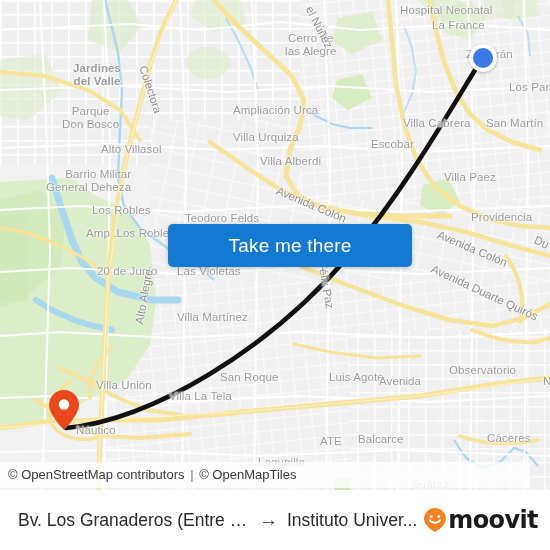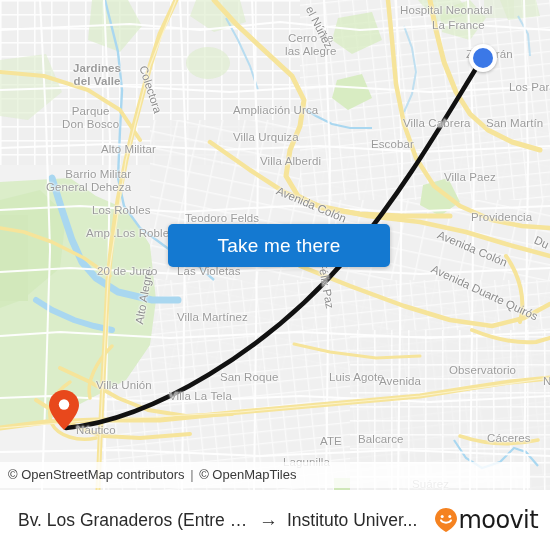--- a/index.html
+++ b/index.html
@@ -68,21 +68,21 @@
     left: 4px; top: 4px;
     width: 20px; height: 20px;
     border-radius: 50%;
     background: #3b78e7;
   }
 
   
   #take-me-there {
     position: absolute;
     left: 168px; top: 224px;
-    width: 222px; height: 43px;
+    width: 244px; height: 43px;
     background: #1479d1;
     color: #ffffff;
     border: none;
     border-radius: 5px;
     font-size: 19px;
     font-family: "Liberation Sans", sans-serif;
     letter-spacing: 0.2px;
     cursor: pointer;
     box-shadow: 0 1px 4px rgba(0,0,0,.22);
     line-height: 43px;
@@ -141,21 +141,21 @@
   }
   #moovit-logo {
     display: flex;
     align-items: center;
     flex: 0 0 auto;
     margin-left: auto;
     padding-left: 6px;
   }
   #moovit-logo .wordmark {
     font-size: 24px;
-    font-weight: normal;
+    font-weight: bold;
     color: #1a1a1a;
     letter-spacing: -0.6px;
     font-family: "DejaVu Sans", sans-serif;
   }
 </style>
 </head>
 <body>
 
 <div id="app">
 
@@ -273,33 +273,33 @@
       </g>
 
       <path id="route-path" d="M66,428 C150,420 268,352 352,252 C404,190 444,120 480,62" fill="none" stroke="#111111" stroke-width="4.6" stroke-linecap="round"></path>
     </svg>
 
     <div id="labels-layer">
         <div class="map-label" style="left: 73px; top: 62px; text-align: center; font-weight: bold;">Jardines
 del Valle</div>
         <div class="map-label" style="left: 62px; top: 105px; text-align: center;">Parque
 Don Bosco</div>
-        <div class="map-label" style="left: 101px; top: 143px; text-align: center;">Alto Militar</div>
+        <div class="map-label" style="left: 101px; top: 143px; text-align: center;">Alto Villasol</div>
         <div class="map-label" style="left: 46px; top: 168px; text-align: right;">Barrio Militar
 General Deheza</div>
         <div class="map-label" style="left: 92px; top: 204px; text-align: center;">Los Robles</div>
         <div class="map-label" style="left: 86px; top: 227px; text-align: center;">Amp .Los Robles</div>
         <div class="map-label" style="left: 97px; top: 265px; text-align: center;">20 de Junio</div>
         <div class="map-label" style="left: 177px; top: 265px; text-align: center;">Las Violetas</div>
         <div class="map-label" style="left: 177px; top: 311px; text-align: center;">Villa Martínez</div>
         <div class="map-label" style="left: 96px; top: 379px; text-align: center;">Villa Unión</div>
         <div class="map-label" style="left: 169px; top: 390px; text-align: center;">Villa La Tela</div>
         <div class="map-label" style="left: 220px; top: 371px; text-align: center;">San Roque</div>
         <div class="map-label" style="left: 76px; top: 424px; text-align: center;">Náutico</div>
-        <div class="map-label" style="left: 258px; top: 456px; text-align: center; margin-left: 25px;">Lagunilla</div>
+        <div class="map-label" style="left: 258px; top: 456px; text-align: center;">Lagunilla</div>
         <div class="map-label" style="left: 320px; top: 435px; text-align: center;">ATE</div>
         <div class="map-label" style="left: 358px; top: 433px; text-align: center;">Balcarce</div>
         <div class="map-label" style="left: 329px; top: 371px; text-align: center;">Luis Agote</div>
         <div class="map-label" style="left: 379px; top: 375px; text-align: center;">Avenida</div>
         <div class="map-label" style="left: 449px; top: 364px; text-align: center;">Observatorio</div>
         <div class="map-label" style="left: 487px; top: 432px; text-align: center;">Cáceres</div>
         <div class="map-label" style="left: 412px; top: 478px; text-align: center;">Suárez</div>
         <div class="map-label" style="left: 471px; top: 211px; text-align: center;">Providencia</div>
         <div class="map-label" style="left: 444px; top: 171px; text-align: left;">Villa Paez</div>
         <div class="map-label" style="left: 403px; top: 117px; text-align: center;">Villa Cabrera</div>

